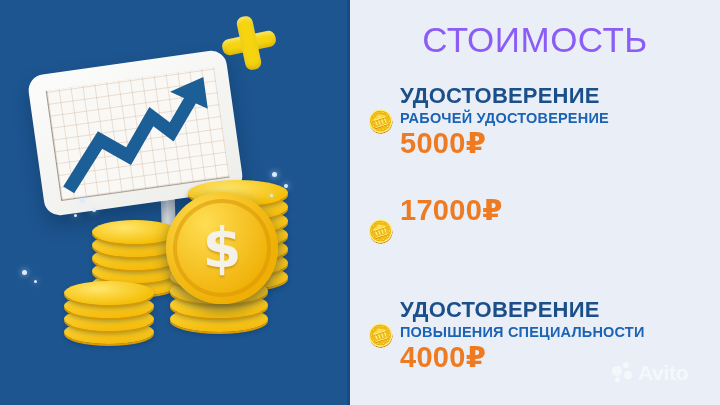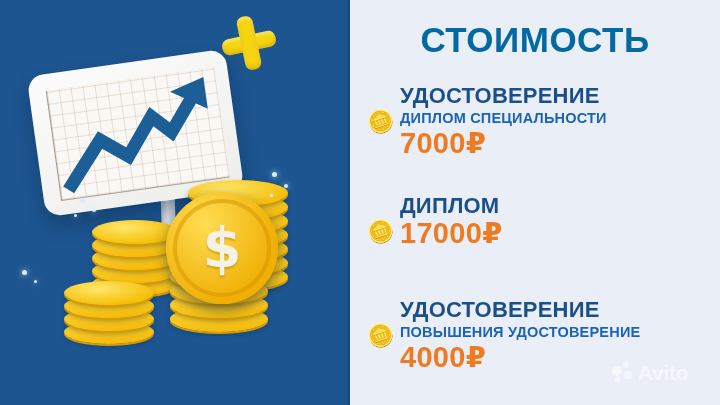--- a/index.html
+++ b/index.html
@@ -89,21 +89,21 @@
     box-shadow:0 0 6px rgba(220,235,255,.9);
   }
 
   
   .right-panel{
     position:absolute;left:350px;top:0;width:370px;height:405px;
     background:#EAEFF7;
   }
   .title{
     position:absolute;left:24px;top:20px;width:322px;text-align:center;
-    font-size:35px;font-weight:bold;letter-spacing:.5px;color:#0369a1;
+    font-size:35px;font-weight:normal;letter-spacing:.5px;color:#8b5cf6;
   }
   .price-block{position:absolute;left:12px;width:352px;}
   .pb1{top:84px;}
   .pb2{top:194px;}
   .pb3{top:298px;}
   .coin-icon{
     position:absolute;left:6px;top:26px;width:26px;height:26px;
     font-size:22px;line-height:26px;text-align:center;
     transform:rotate(-18deg);
   }
@@ -214,38 +214,37 @@
   </div>
 
   <div class="right-panel">
 
     <div class="title">СТОИМОСТЬ</div>
 
     <div class="price-block pb1">
       <div class="coin-icon">🪙</div>
       <div class="pb-text">
         <div class="headline">УДОСТОВЕРЕНИЕ</div>
-        <div class="subtitle">ДИПЛОМ СПЕЦИАЛЬНОСТИ</div>
-        <div class="price">7000₽</div>
+        <div class="subtitle">РАБОЧЕЙ УДОСТОВЕРЕНИЕ</div>
+        <div class="price">5000₽</div>
       </div>
     </div>
 
     <div class="price-block pb2">
       <div class="coin-icon">🪙</div>
       <div class="pb-text">
-        <div class="headline">ДИПЛОМ</div>
         <div class="price">17000₽</div>
       </div>
     </div>
 
     <div class="price-block pb3">
       <div class="coin-icon">🪙</div>
       <div class="pb-text">
         <div class="headline">УДОСТОВЕРЕНИЕ</div>
-        <div class="subtitle">ПОВЫШЕНИЯ УДОСТОВЕРЕНИЕ</div>
+        <div class="subtitle">ПОВЫШЕНИЯ СПЕЦИАЛЬНОСТИ</div>
         <div class="price">4000₽</div>
       </div>
     </div>
   </div>
 
   <div class="watermark">
     <div class="wm-dots">
       <i style="left:0;top:4px;width:10px;height:10px;"></i>
       <i style="left:11px;top:0;width:6px;height:6px;"></i>
       <i style="left:12px;top:9px;width:8px;height:8px;"></i>

